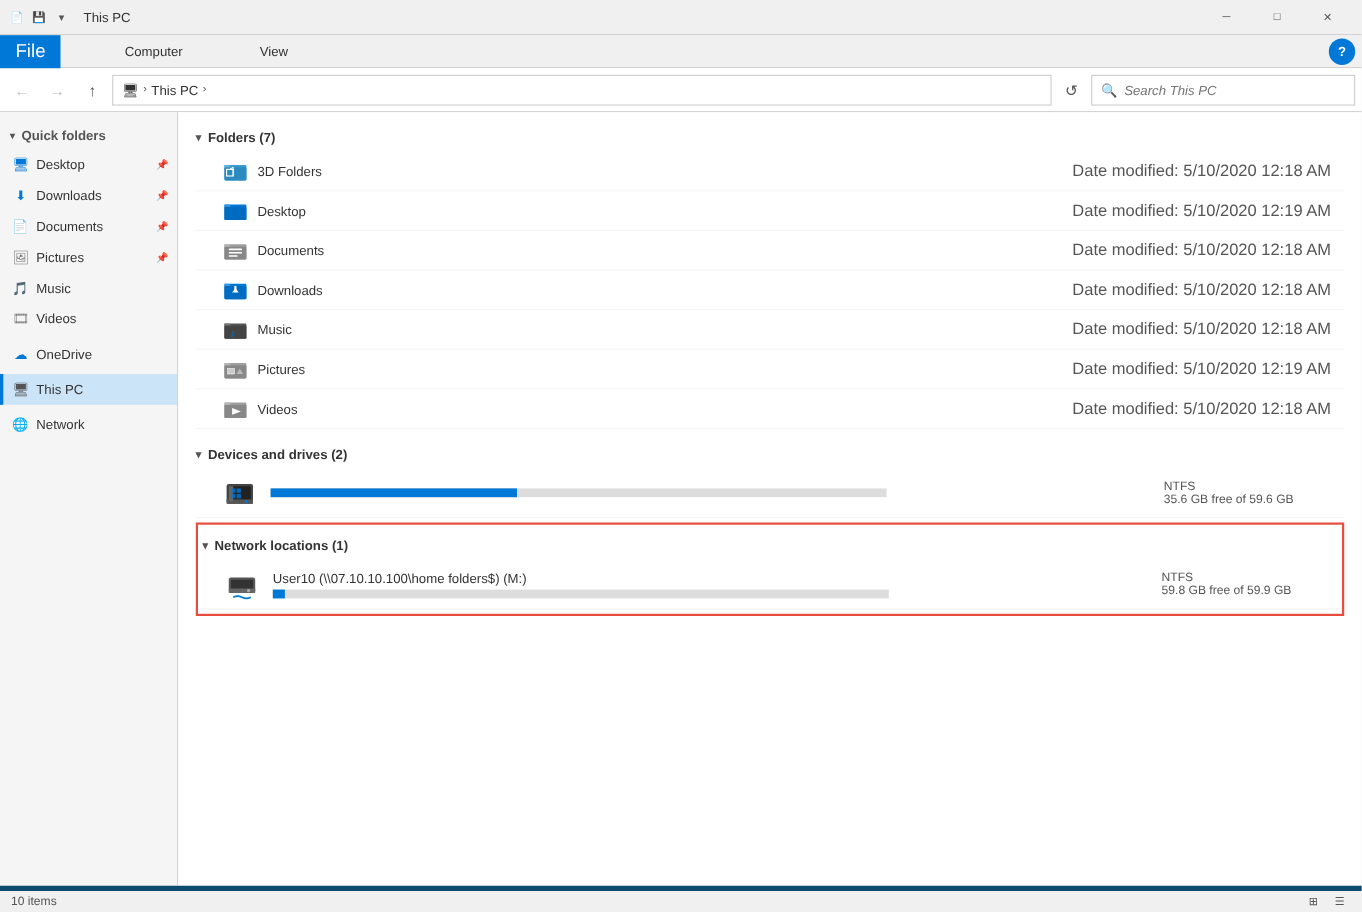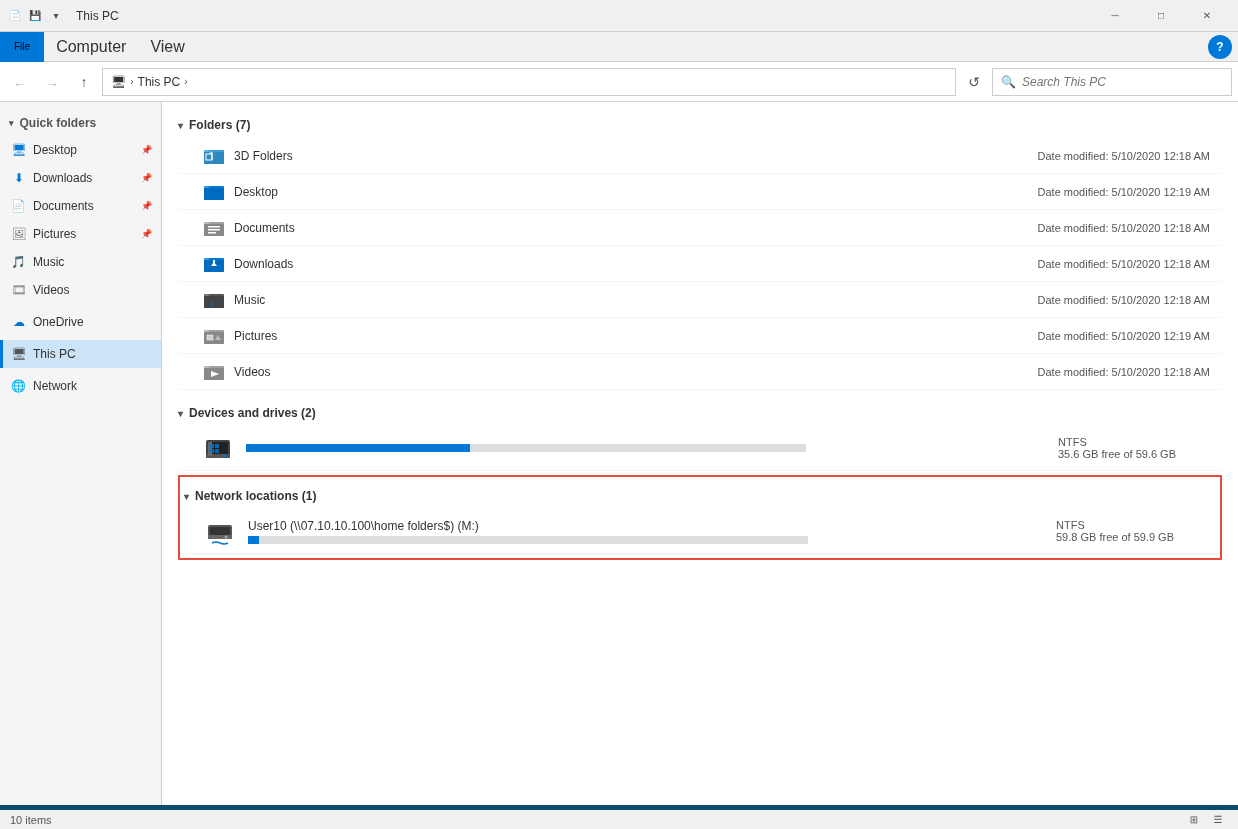--- a/index.html
+++ b/index.html
@@ -24,36 +24,37 @@
     
     .menu-bar {
       background: #f0f0f0;
       height: 30px;
       display: flex;
       align-items: center;
       border-bottom: 1px solid #d0d0d0;
     }
     .menu-file {
       background: #0078d7;
-      color: #000000;
+      color: #ffffff;
       height: 30px;
       padding: 0 14px;
       display: flex;
       align-items: center;
-      font-size: 10px;
+      font-size: 17px;
       cursor: pointer;
     }
     .menu-item {
       height: 30px;
       padding: 0 12px;
       display: flex;
       align-items: center;
-      font-size: 16px;
+      font-size: 12px;
       cursor: pointer;
       color: #333;
+      margin-left: 46px;
     }
     .menu-help { margin-left: auto; display: flex; align-items: center; }
     .help-btn {
       width: 24px; height: 24px;
       background: #0078d7;
       color: white;
       border-radius: 50%;
       display: flex; align-items: center; justify-content: center;
       font-size: 12px; font-weight: bold;
       margin-right: 6px; cursor: pointer;
@@ -151,21 +152,21 @@
     .file-item {
       display: flex;
       align-items: center;
       height: 36px;
       padding: 0 4px 0 24px;
       cursor: pointer;
       border-bottom: 1px solid #f5f5f5;
     }
     .file-icon { width: 24px; height: 24px; flex-shrink: 0; margin-right: 8px; }
     .file-name { flex: 1; font-size: 12px; color: #333; }
-    .file-date { font-size: 11px; color: #555; margin-right: 8px; }
+    .file-date { font-size: 15px; color: #555; margin-right: 8px; }
 
     
     .drive-item {
       display: flex;
       align-items: center;
       padding: 6px 4px 6px 24px;
       cursor: pointer;
       border-bottom: 1px solid #f5f5f5;
       gap: 12px;
     }

